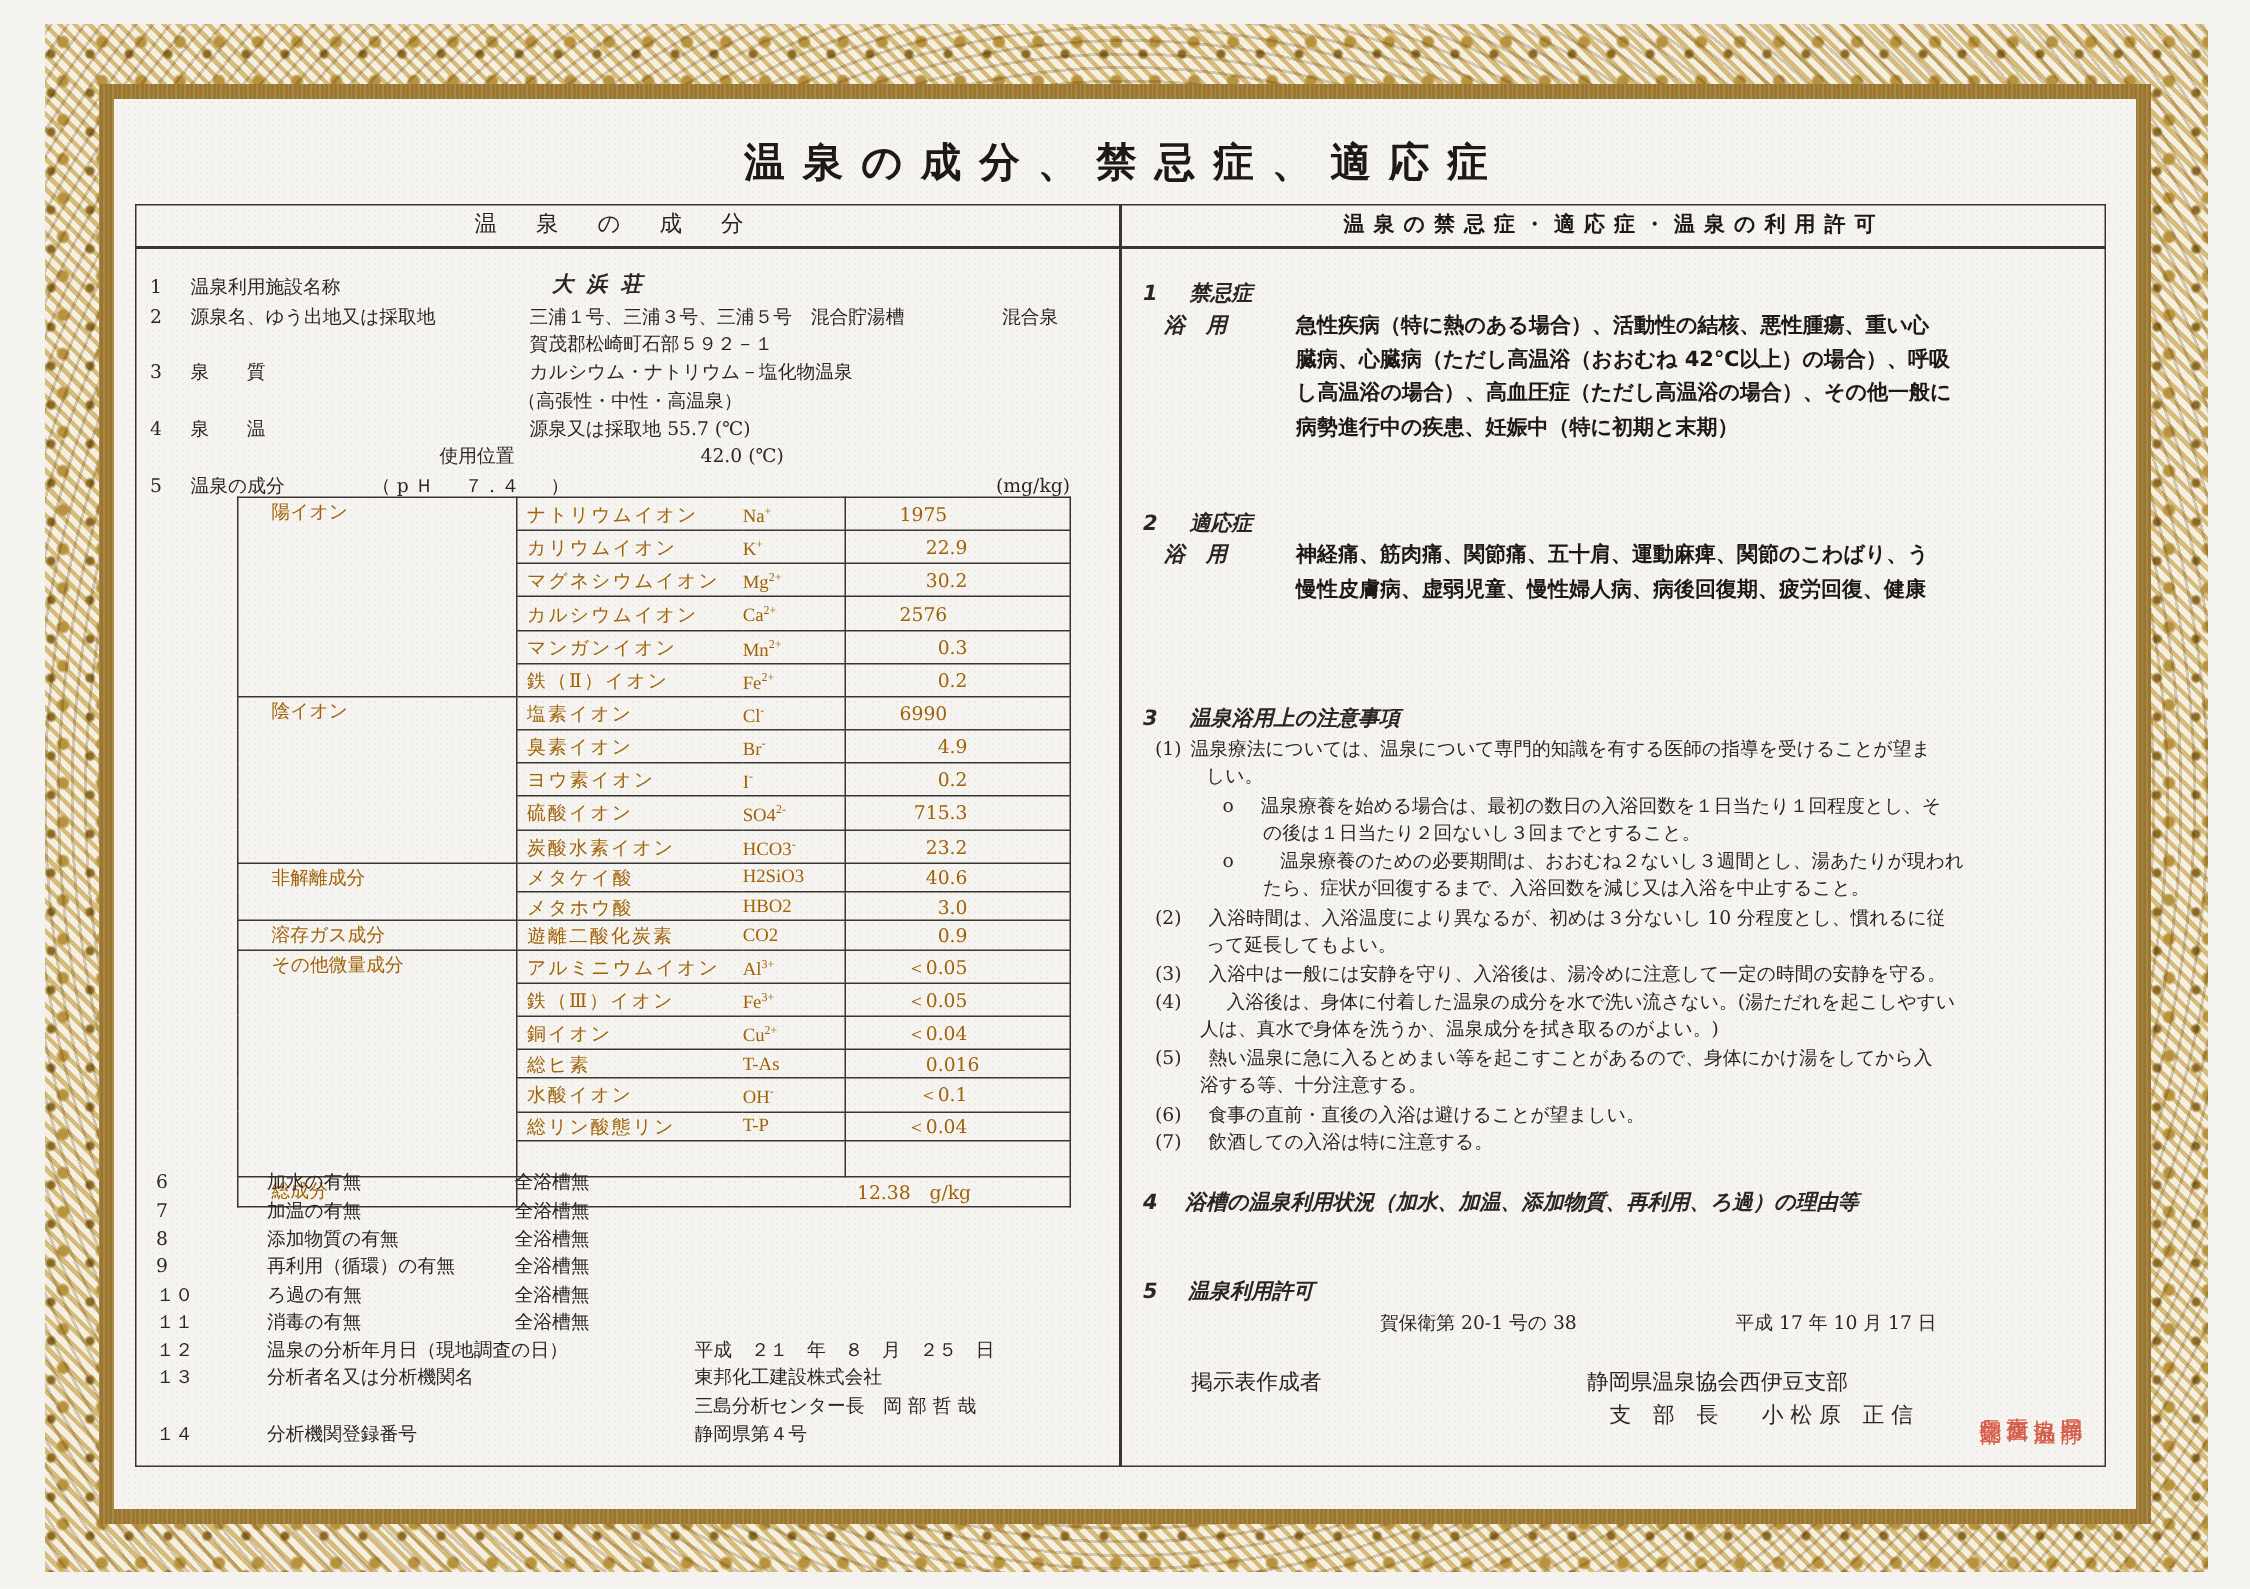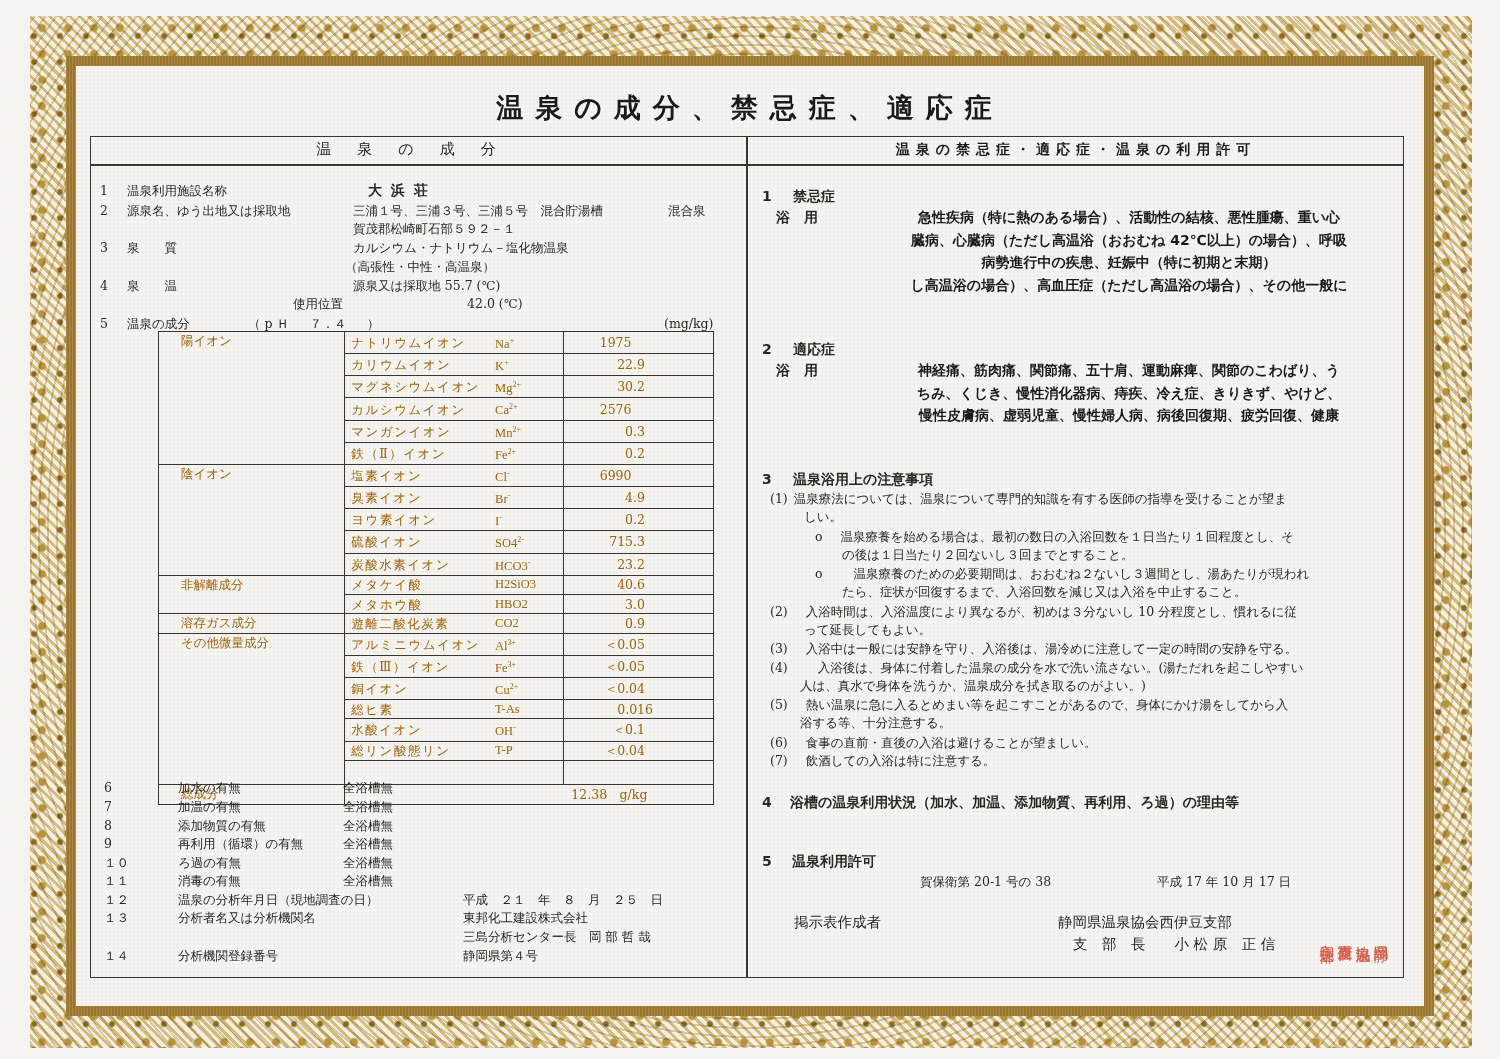--- a/index.html
+++ b/index.html
@@ -53,36 +53,36 @@
     position: absolute; left: 92px; width: 654px; top: 140px; text-align: center;
     font-size: 15px; letter-spacing: 26px; color: #2a2420;
   }
   .hdr-right {
     position: absolute; left: 748px; width: 656px; top: 141px; text-align: center;
     font-family: "DejaVu Sans", "Liberation Sans", sans-serif;
     font-size: 14px; font-weight: bold; letter-spacing: 6px; color: #1c1916;
   }
 
   .t { position: absolute; font-size: 12.5px; white-space: nowrap; line-height: 16px; color: #2c2622; }
-  .b { font-family: "DejaVu Sans", "Liberation Sans", sans-serif; font-weight: bold; }
+  .b { font-family: "DejaVu Sans", "Liberation Sans", sans-serif; font-weight: bold; font-style: italic; }
 
   
   .comp-table {
     position: absolute; left: 158px; top: 331px; width: 556px;
     border-collapse: collapse; font-size: 12.5px; color: #a16207;
   }
   .comp-table td { border: 1px solid #3b3530; height: 19.3px; padding: 0 6px; white-space: nowrap; line-height: 17px; }
   .comp-table td.cat { width: 186px; vertical-align: top; border-bottom: 1px solid #3b3530; padding-left: 22px; }
   .comp-table td.name { width: 150px; border-right: none; letter-spacing: 1.5px; }
   .comp-table td.sym { width: 68px; border-left: none; padding-left: 0; font-family: "Liberation Serif", serif; }
   .comp-table td.val { width: 150px; text-align: right; padding-right: 68px; }
   .comp-table td.val.left { text-align: left; padding-left: 36px; padding-right: 0; }
   .comp-table sup, .comp-table sub { font-size: 8px; }
 
-  .list-right { font-family: "DejaVu Sans", "Liberation Sans", sans-serif; font-weight: bold; font-size: 14px; line-height: 22.5px; color: #1c1916; text-align: center; }
+  .list-right { font-family: "DejaVu Sans", "Liberation Sans", sans-serif; font-weight: bold; font-size: 14px; line-height: 22.5px; color: #1c1916; }
   .para { position: absolute; font-size: 12.5px; line-height: 18.2px; color: #2c2622; }
 
   .seal {
     position: absolute; left: 1322px; top: 898px; width: 68px; height: 76px;
     display: grid; grid-template-columns: repeat(4, 1fr); direction: rtl;
     color: #d2452e; font-size: 14px; line-height: 18px; text-align: center;
     font-family: "DejaVu Serif", serif; opacity: .85;
   }
   .seal span { writing-mode: vertical-rl; font-size: 15px; letter-spacing: -1px; }
 </style>
@@ -296,30 +296,29 @@
 </div>
 
 <div>
 
   <span class="t b" style="left:762px;top:188px;font-size:14px">1</span>
   <span class="t b" style="left:793px;top:188px;font-size:14px">禁忌症</span>
   <span class="t b" style="left:776px;top:209px;font-size:14px">浴　用</span>
   <div class="list-right" style="position:absolute;left:864px;top:206px;width:530px">
     <div>急性疾病（特に熱のある場合）、活動性の結核、悪性腫瘍、重い心</div>
     <div>臓病、心臓病（ただし高温浴（おおむね 42℃以上）の場合）、呼吸</div>
+    <div>し高温浴の場合）、高血圧症（ただし高温浴の場合）、その他一般に</div>
     <div>病勢進行中の疾患、妊娠中（特に初期と末期）</div>
-    <div>し高温浴の場合）、高血圧症（ただし高温浴の場合）、その他一般に</div>
   </div>
 
   <span class="t b" style="left:762px;top:341px;font-size:14px">2</span>
   <span class="t b" style="left:793px;top:341px;font-size:14px">適応症</span>
   <span class="t b" style="left:776px;top:362px;font-size:14px">浴　用</span>
   <div class="list-right" style="position:absolute;left:864px;top:359px;width:530px">
     <div>神経痛、筋肉痛、関節痛、五十肩、運動麻痺、関節のこわばり、う</div>
-    <div>ちみ、くじき、慢性消化器病、痔疾、冷え症、きりきず、やけど、</div>
     <div>慢性皮膚病、虚弱児童、慢性婦人病、病後回復期、疲労回復、健康</div>
   </div>
 
   <span class="t b" style="left:762px;top:471px;font-size:14px">3</span>
   <span class="t b" style="left:793px;top:471px;font-size:14px">温泉浴用上の注意事項</span>
 
   <div class="para" style="left:770px;top:490px;width:630px">
     <span>(1)</span>
     <span style="margin-left:2px">温泉療法については、温泉について専門的知識を有する医師の指導を受けることが望ま</span><br>
     <span style="margin-left:34px">しい。</span>

